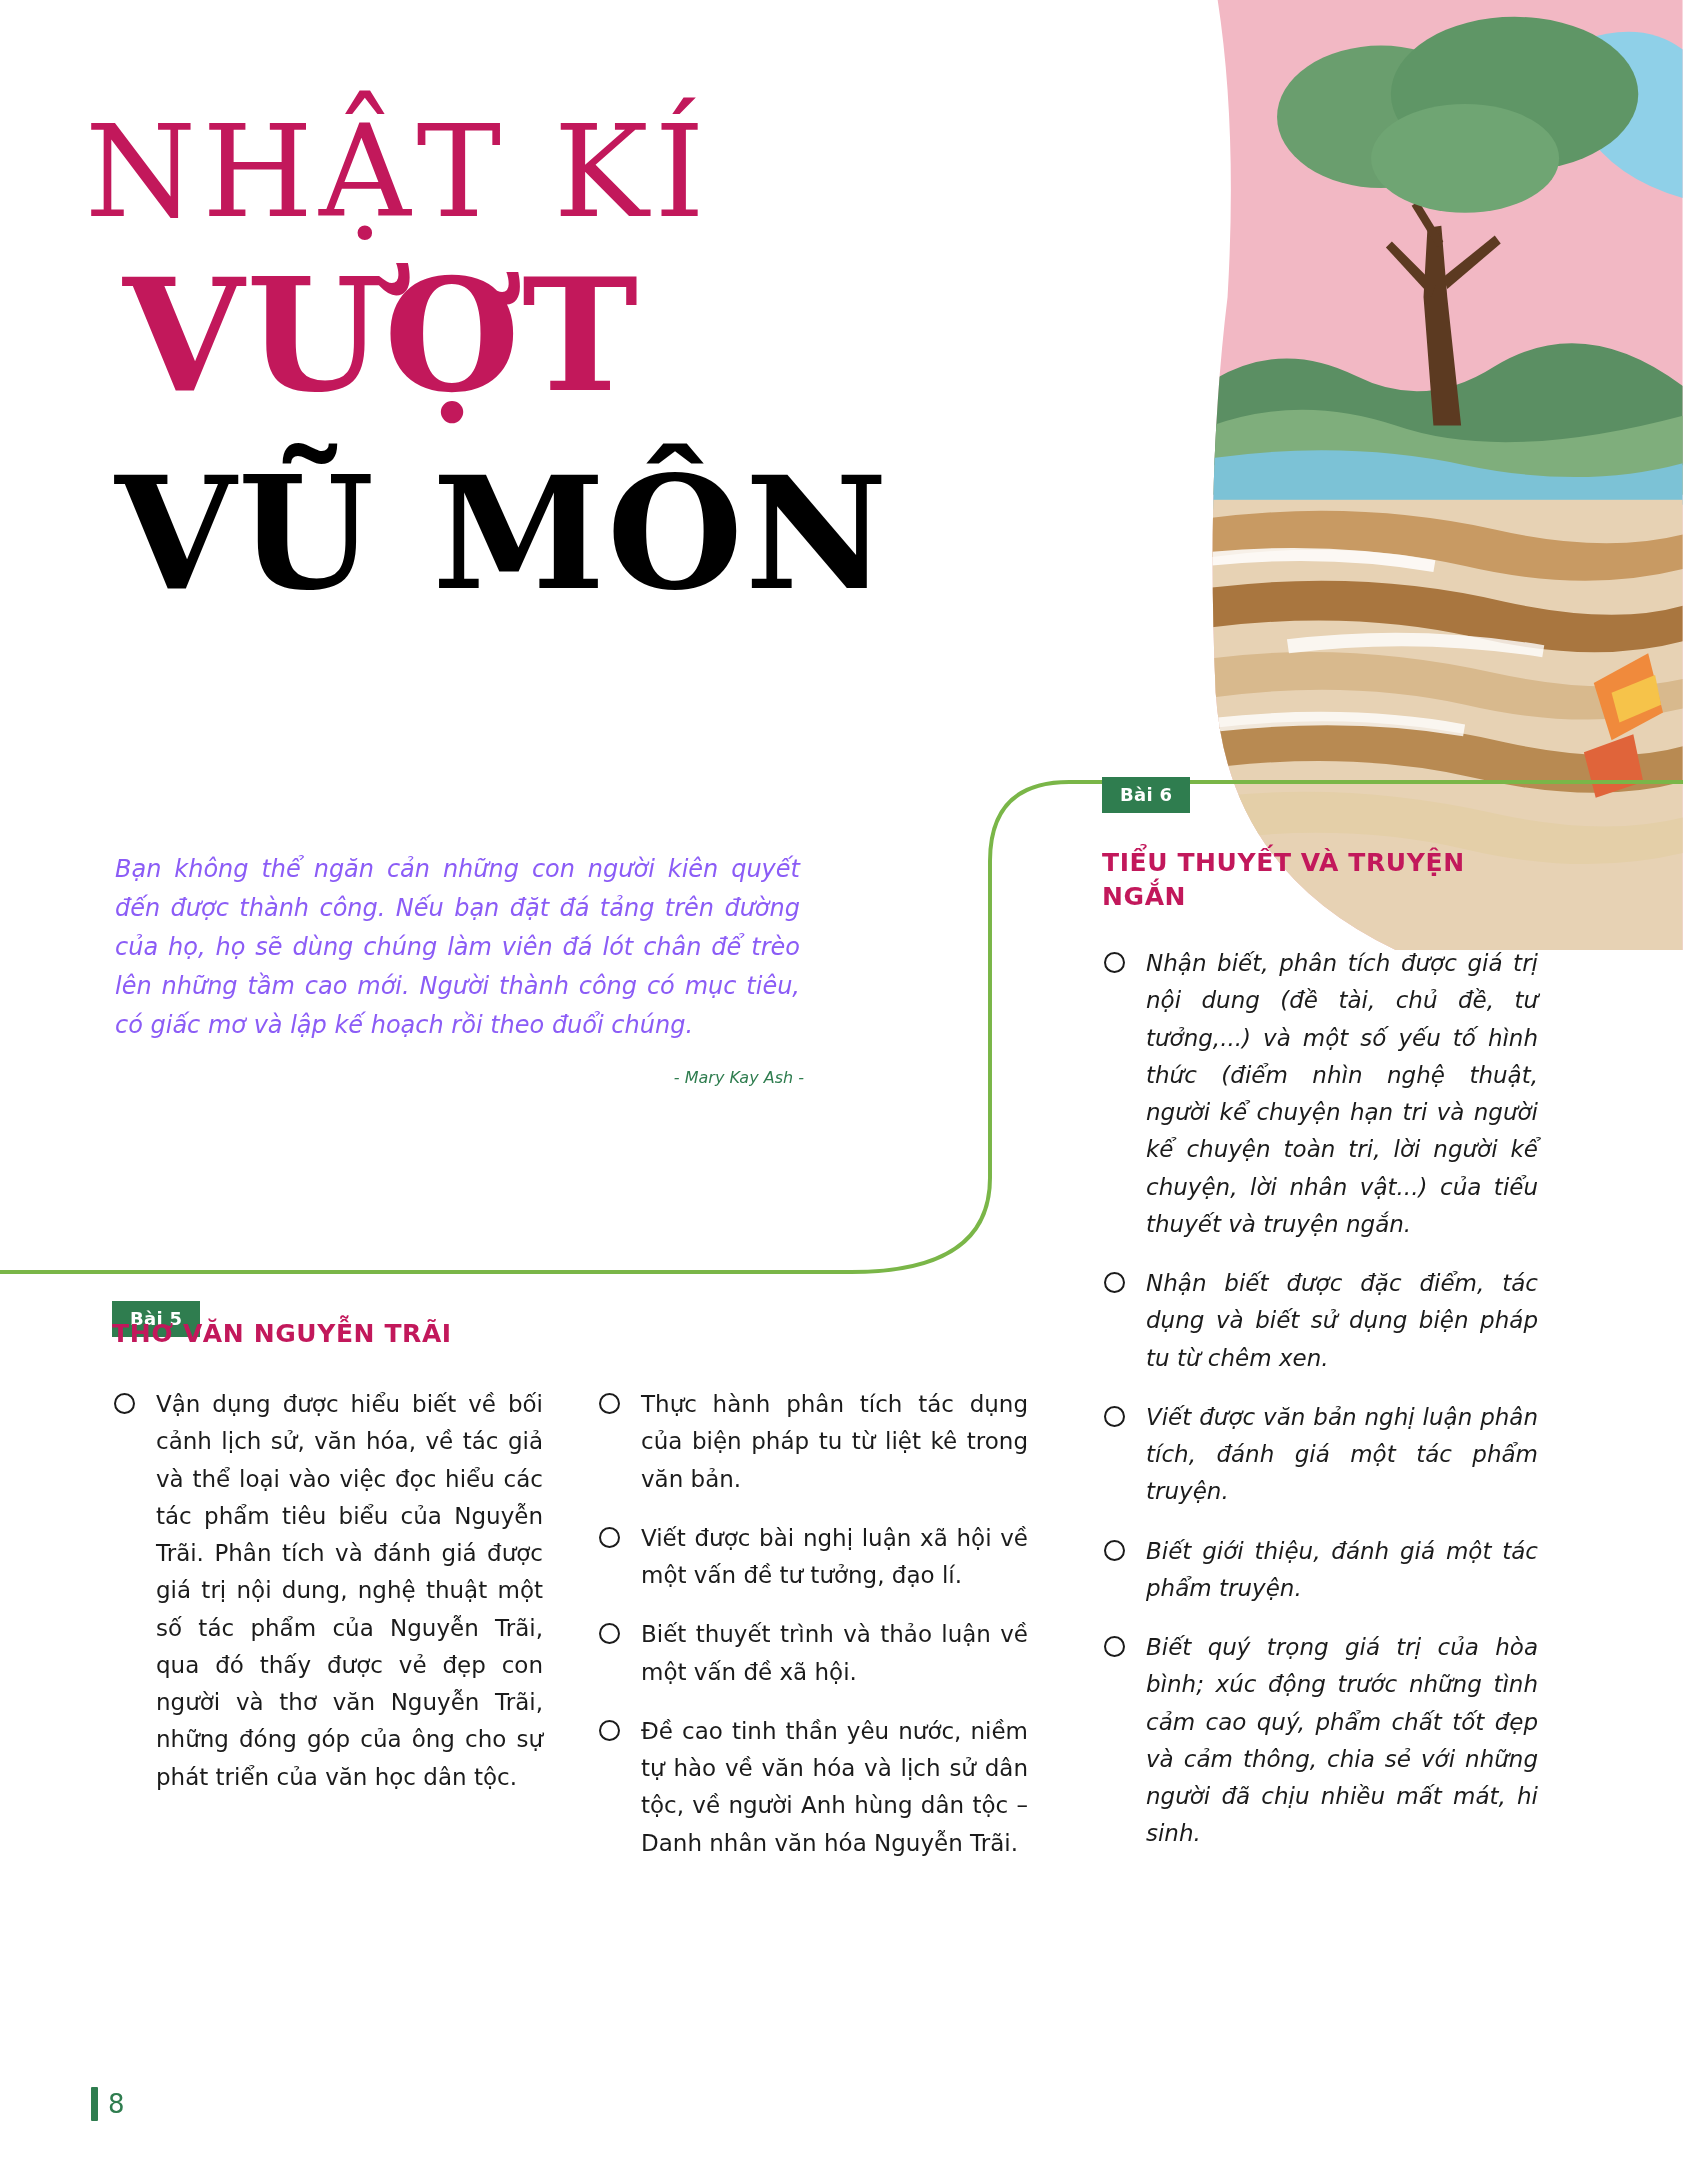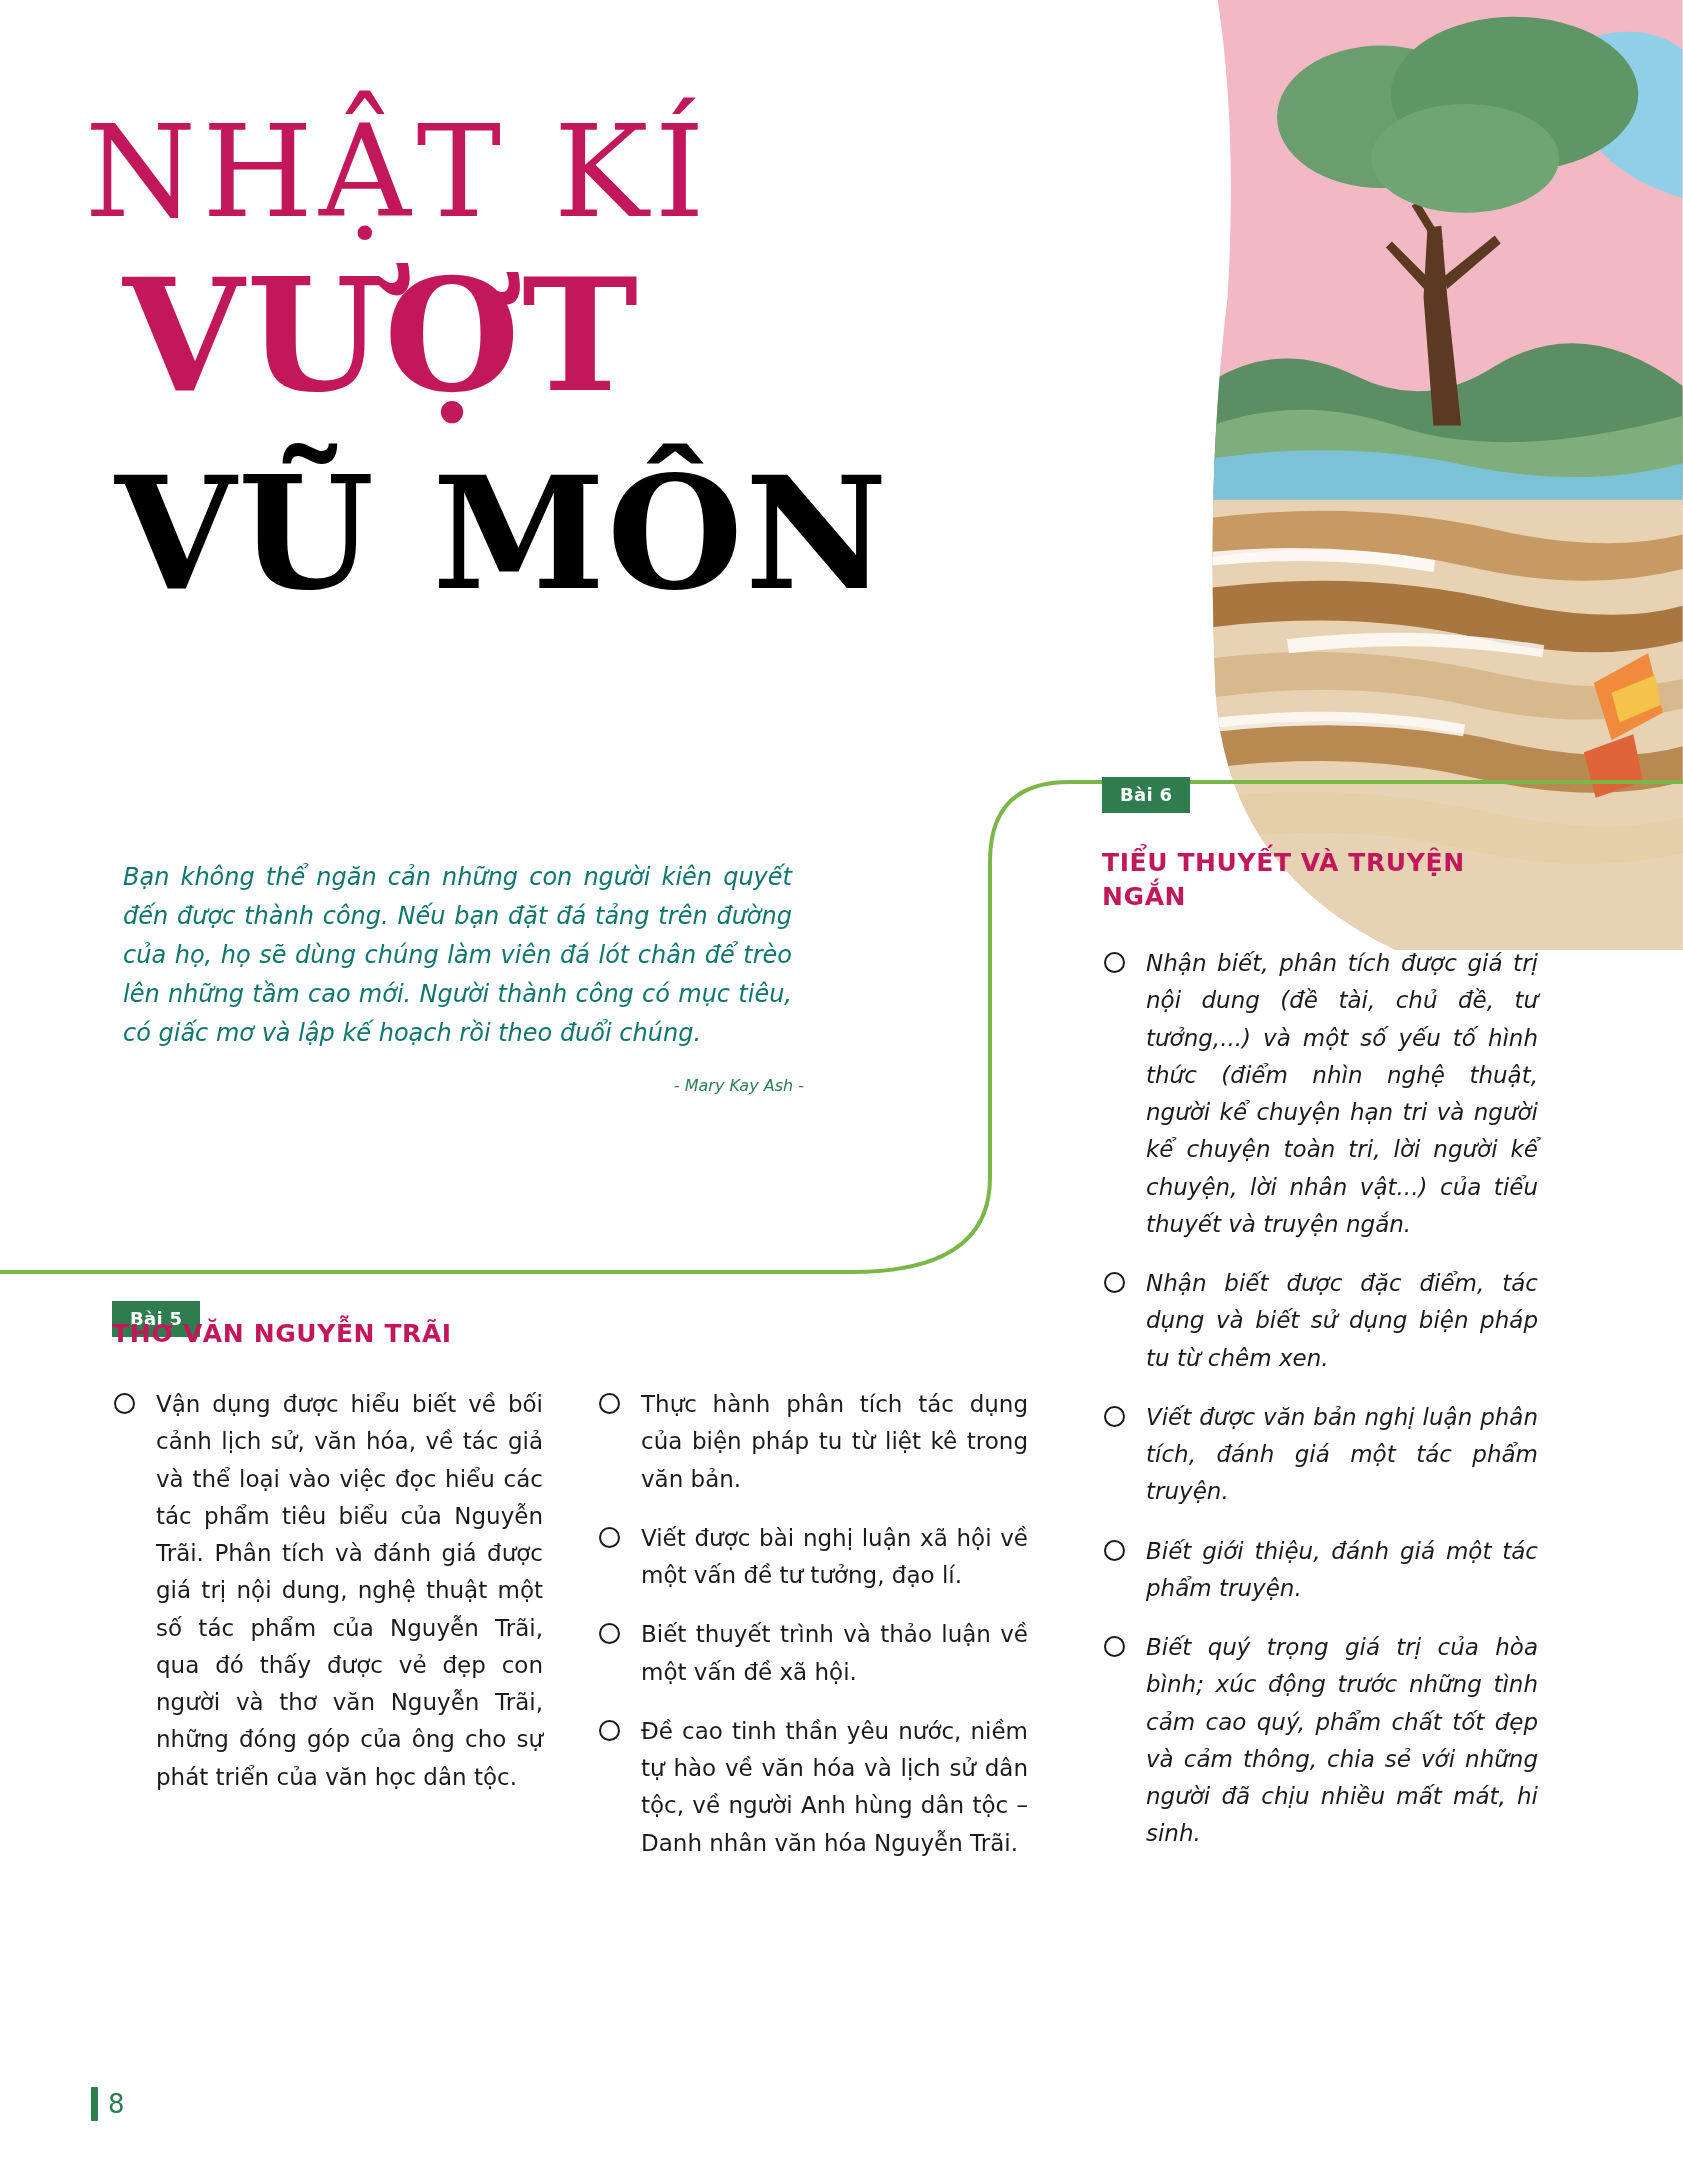--- a/index.html
+++ b/index.html
@@ -66,23 +66,23 @@
     position: absolute;
     left: 111px;
     top: 846px;
     width: 693px;
   }
   .quote-text {
     font-family: "DejaVu Sans", sans-serif;
     font-style: italic;
     font-size: 24px;
     line-height: 1.63;
-    color: #0f766e;
+    color: #8b5cf6;
     text-align: justify;
-    margin: 12px;
+    margin: 4px;
   }
   .quote-author {
     font-family: "DejaVu Sans", sans-serif;
     font-style: italic;
     font-size: 16px;
     color: #2f7d4f;
     text-align: right;
     margin-top: 22px;
   }
 

